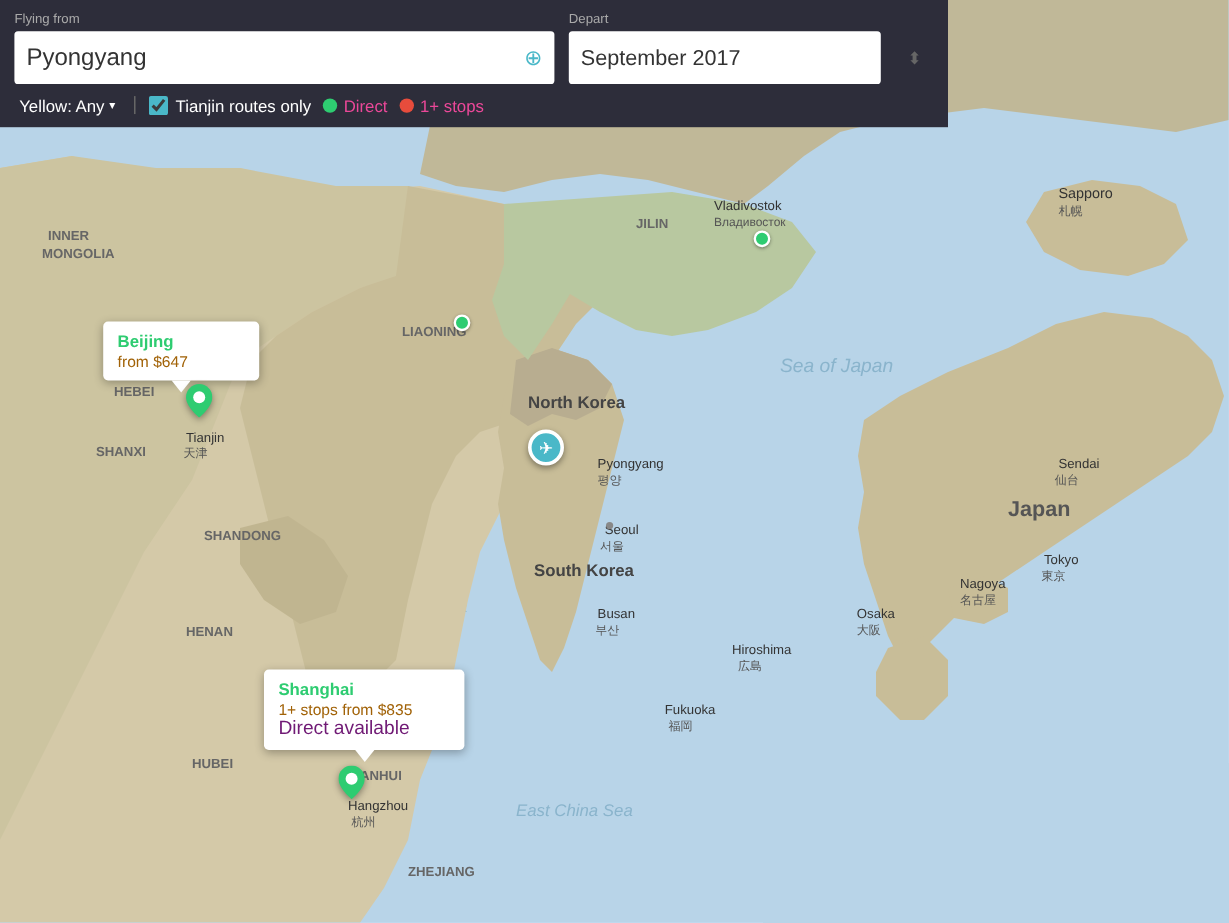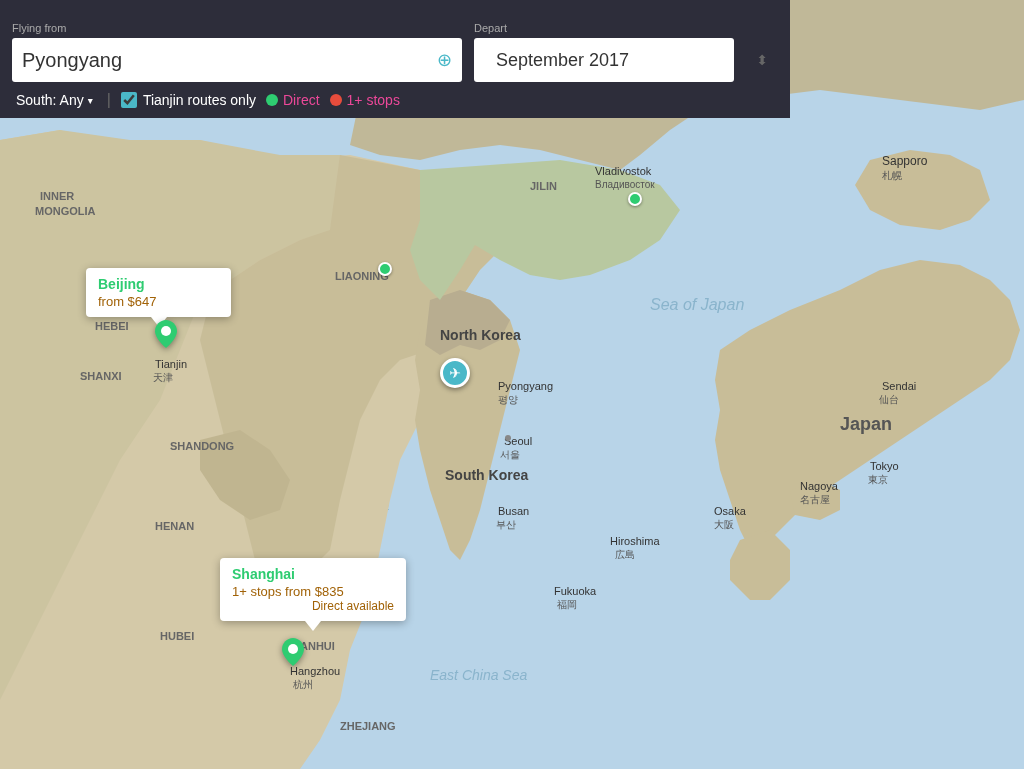--- a/index.html
+++ b/index.html
@@ -33,21 +33,20 @@
 
     #search-row {
       display: flex;
       gap: 12px;
       margin-bottom: 8px;
     }
 
     .field-group {
       display: flex;
       flex-direction: column;
-      margin-top: 12px;
     }
 
     .field-label {
       color: #aaa;
       font-size: 11px;
       margin-bottom: 4px;
     }
 
     #flying-from-group {
       flex: 1;
@@ -81,21 +80,21 @@
     #depart-group {
       width: 304px;
     }
 
     #depart-select {
       width: 260px;
       height: 44px;
       background: white;
       border: none;
       border-radius: 3px;
-      padding: 0 22px;
+      padding: 0 10px;
       font-size: 18px;
       color: #333;
       outline: none;
       appearance: none;
       cursor: pointer;
     }
 
     .select-arrow {
       position: absolute;
       right: 10px;
@@ -214,23 +213,22 @@
       color: #2ecc71;
       margin-bottom: 2px;
     }
 
     .city-popup .price {
       font-size: 13px;
       color: #a16207;
     }
 
     .city-popup .stops {
-      font-size: 12px;
-      color: #a16207;
-      text-align: right;
+      font-size: 16px;
+      color: #701a75;
     }
 
     .popup-arrow {
       position: absolute;
       bottom: -10px;
       left: 50%;
       transform: translateX(-50%);
       width: 0; height: 0;
       border-left: 8px solid transparent;
       border-right: 8px solid transparent;
@@ -331,34 +329,34 @@
   </svg>
 
   <div class="map-marker" style="left: 628px; top: 192px;">
     <div class="airport-dot"></div>
   </div>
 
   <div class="map-marker" style="left: 378px; top: 262px;">
     <div class="airport-dot"></div>
   </div>
 
-  <div class="city-popup" style="left: 86px; top: 268px; width: 145px;">
+  <div class="city-popup" style="left: 86px; top: 268px; width: 130px;">
     <h3>Beijing</h3>
     <div class="price">from $647</div>
     <div class="popup-arrow"></div>
   </div>
 
   <div class="teardrop" style="left: 155px; top: 320px;">
     <svg width="22" height="28" viewBox="0 0 22 28">
       <path d="M11 0 C5 0 0 5 0 11 C0 19 11 28 11 28 C11 28 22 19 22 11 C22 5 17 0 11 0Z" fill="#2ecc71"></path>
       <circle cx="11" cy="11" r="5" fill="white"></circle>
     </svg>
   </div>
 
-  <div class="city-popup" style="left: 220px; top: 558px; width: 186px;">
+  <div class="city-popup" style="left: 220px; top: 558px; width: 167px;">
     <h3>Shanghai</h3>
     <div class="price">1+ stops from $835</div>
     <div class="stops">Direct available</div>
     <div class="popup-arrow"></div>
   </div>
 
   <div class="teardrop" style="left: 282px; top: 638px;">
     <svg width="22" height="28" viewBox="0 0 22 28">
       <path d="M11 0 C5 0 0 5 0 11 C0 19 11 28 11 28 C11 28 22 19 22 11 C22 5 17 0 11 0Z" fill="#2ecc71"></path>
       <circle cx="11" cy="11" r="5" fill="white"></circle>
@@ -386,21 +384,21 @@
             <option>August 2017</option>
             <option>October 2017</option>
             <option>November 2017</option>
           </select>
           <span class="select-arrow">⬍</span>
         </div>
       </div>
     </div>
     <div id="filter-row">
       <button id="price-btn">
-        <span>South: Any</span>
+        <span>Yellow: Any</span>
         <span class="dropdown-arrow">▾</span>
       </button>
       <span class="divider">|</span>
       <label id="direct-routes-label">
         <input type="checkbox" id="direct-checkbox" checked="" style="">
         <span>Tianjin routes only</span>
       </label>
       <div class="legend-item">
         <span class="dot dot-green"></span>
         <span>Direct</span>

